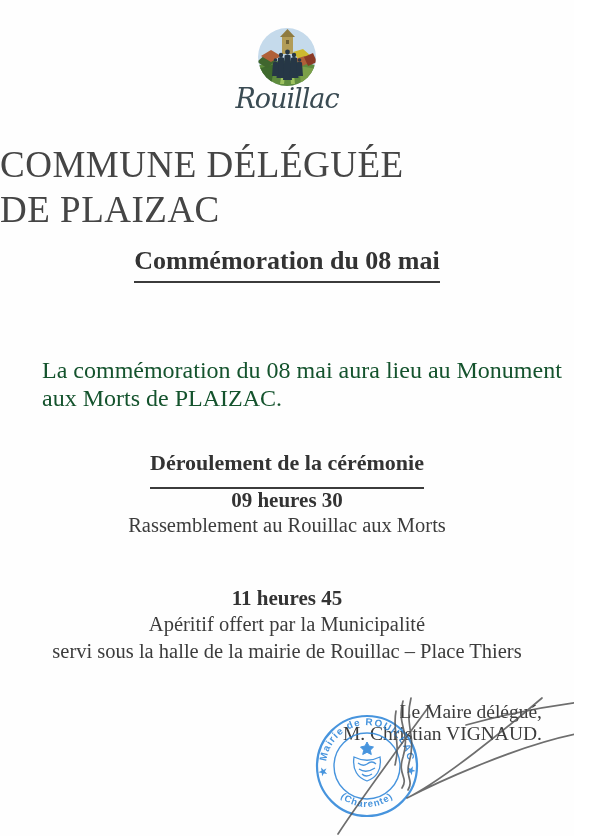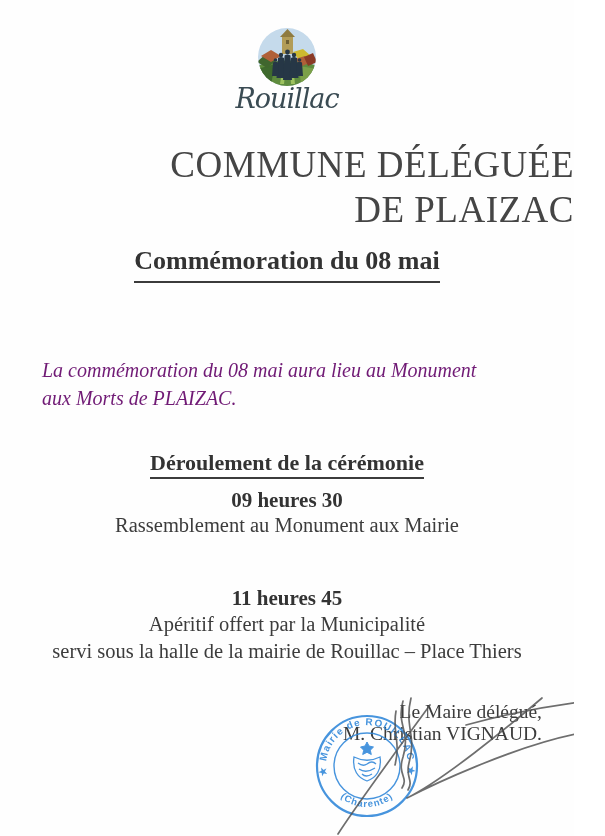--- a/index.html
+++ b/index.html
@@ -18,47 +18,47 @@
     margin-top:-9px;
     font-family:"DejaVu Serif", serif;
     font-style:italic;
     font-size:27px;
     letter-spacing:-1px;
     color:#3a4b53;
   }
   
   .title{
     position:absolute;top:142px;left:0;width:100%;
-    text-align:right;
+    text-align:left;
     font-size:37px;line-height:45px;
     color:#454545;
     letter-spacing:.5px;
   }
   .subtitle-wrap{position:absolute;top:246px;left:0;width:100%;text-align:center;}
   .subtitle{
     display:inline-block;
     font-size:26px;font-weight:bold;color:#333;
     border-bottom:2.5px solid #3b3b3b;
     padding-bottom:5px;
   }
   
   .body-par{
     position:absolute;top:356px;left:42px;width:525px;
-    font-size:20px;line-height:28px;color:#701a75;font-style:italic;
+    font-size:24px;line-height:28px;color:#14532d;
   }
   .centered-line{
     position:absolute;left:0;width:100%;text-align:center;
     font-size:20.5px;color:#3c3c3c;white-space:nowrap;
   }
   .sec-head-wrap{position:absolute;top:450px;left:0;width:100%;text-align:center;}
   .sec-head{
     display:inline-block;
     font-size:22px;font-weight:bold;color:#333;
     border-bottom:2px solid #3b3b3b;
-    padding-bottom:1px;
+    padding-bottom:11px;
   }
   .time{font-weight:bold;font-size:21px;color:#333;}
   
   .sig-block{
     position:absolute;top:701px;right:32px;
     text-align:right;
     font-size:19.5px;line-height:22px;color:#3c3c3c;
   }
   .stamp{position:absolute;left:313px;top:712px;}
   .stamp text{
@@ -127,21 +127,21 @@
   <div class="body-par">
     <div>La commémoration du 08 mai aura lieu au Monument</div>
     <div>aux Morts de PLAIZAC.</div>
   </div>
 
   <div class="sec-head-wrap">
     <span class="sec-head">Déroulement de la cérémonie</span>
   </div>
 
   <div class="centered-line time" style="top:488px">09 heures 30</div>
-  <div class="centered-line" style="top:514px">Rassemblement au Monument aux Mairie</div>
+  <div class="centered-line" style="top:514px">Rassemblement au Rouillac aux Morts</div>
 
   <div class="centered-line time" style="top:586px">11 heures 45</div>
   <div class="centered-line" style="top:613px">Apéritif offert par la Municipalité</div>
   <div class="centered-line" style="top:640px">servi sous la halle de la mairie de Rouillac – Place Thiers</div>
 
   <div class="sig-block">
     <div>Le Maire délégué,</div>
     <div>M. Christian VIGNAUD.</div>
   </div>
 

